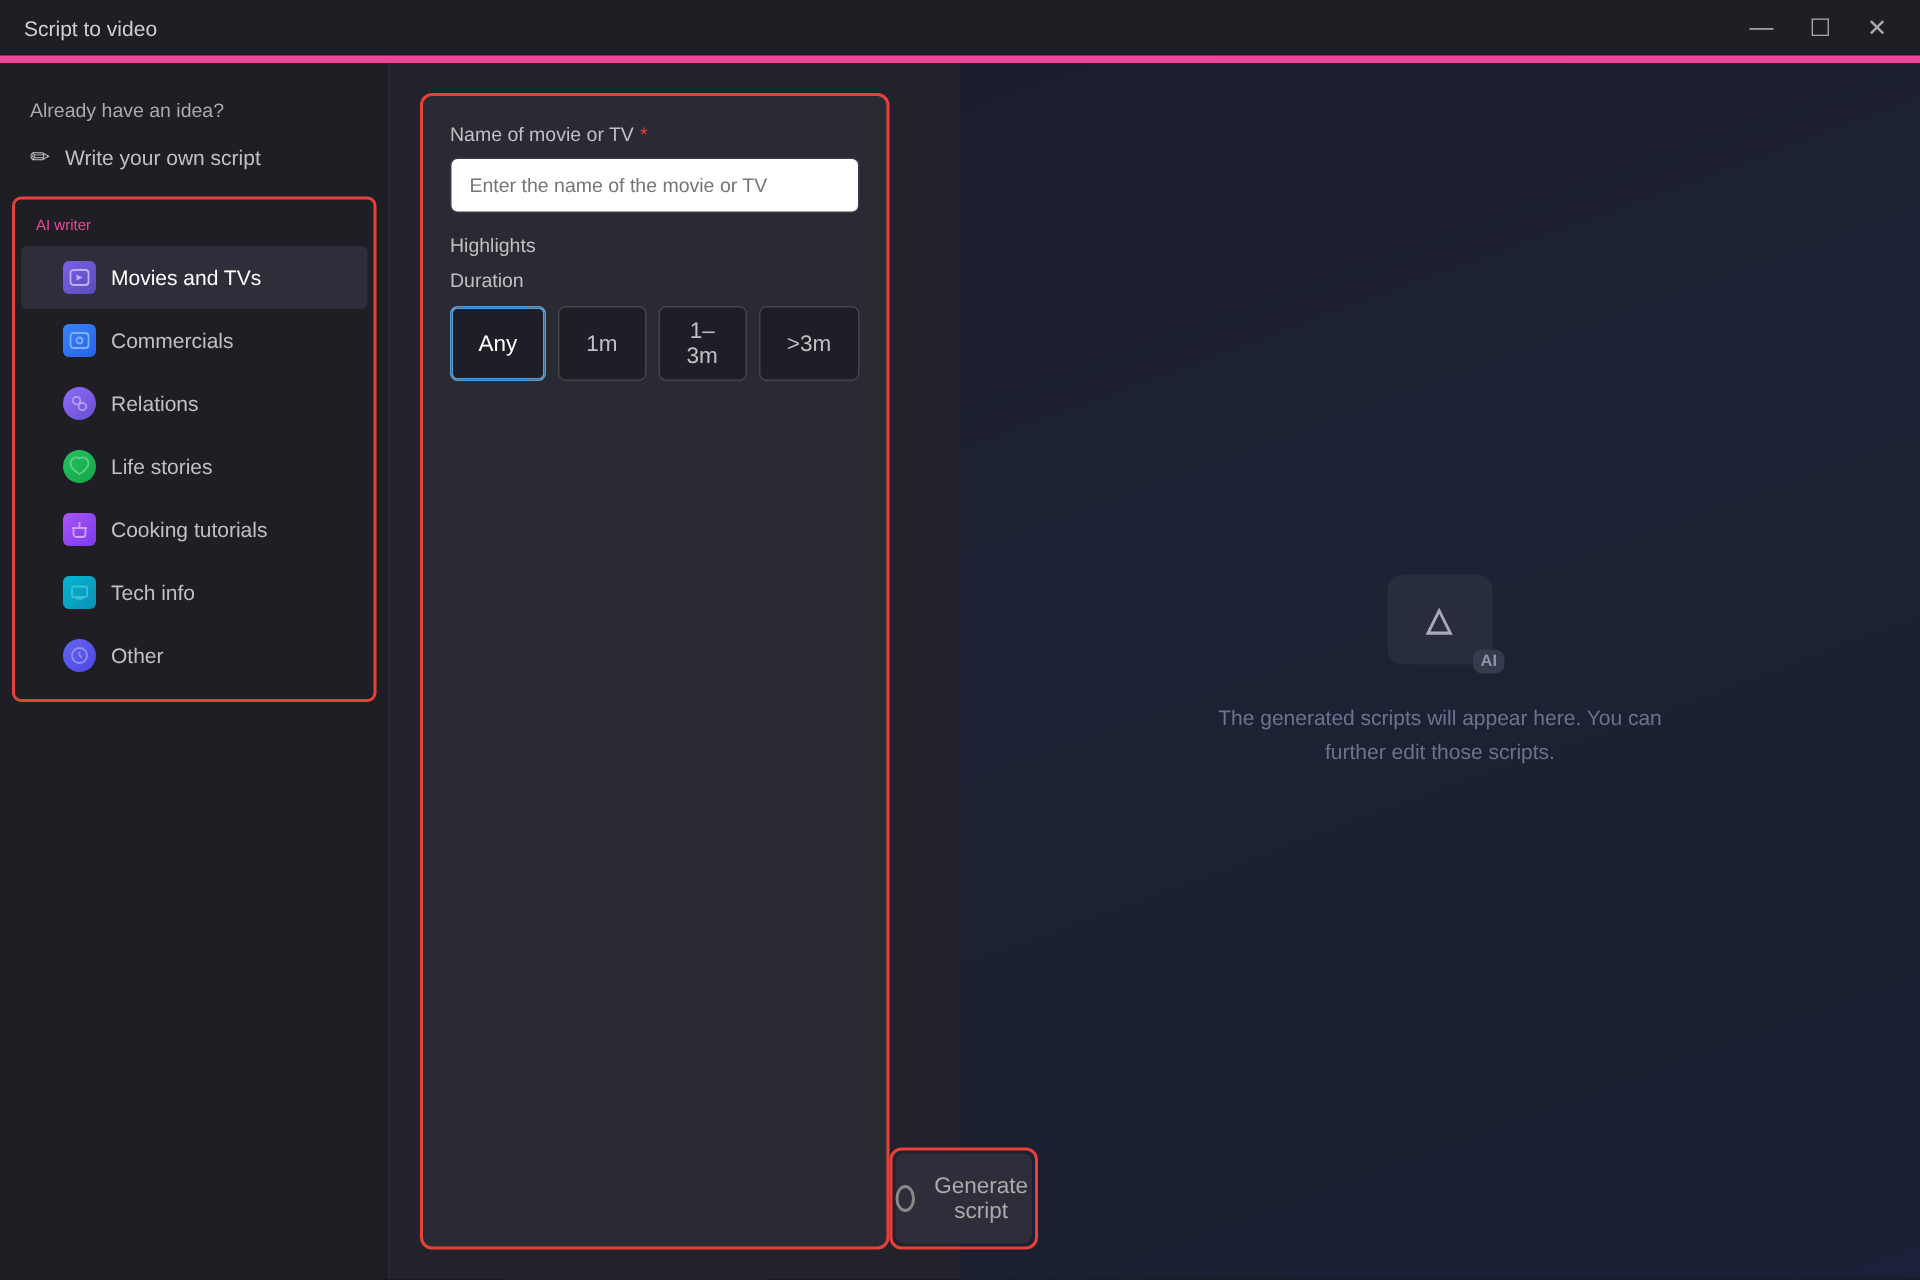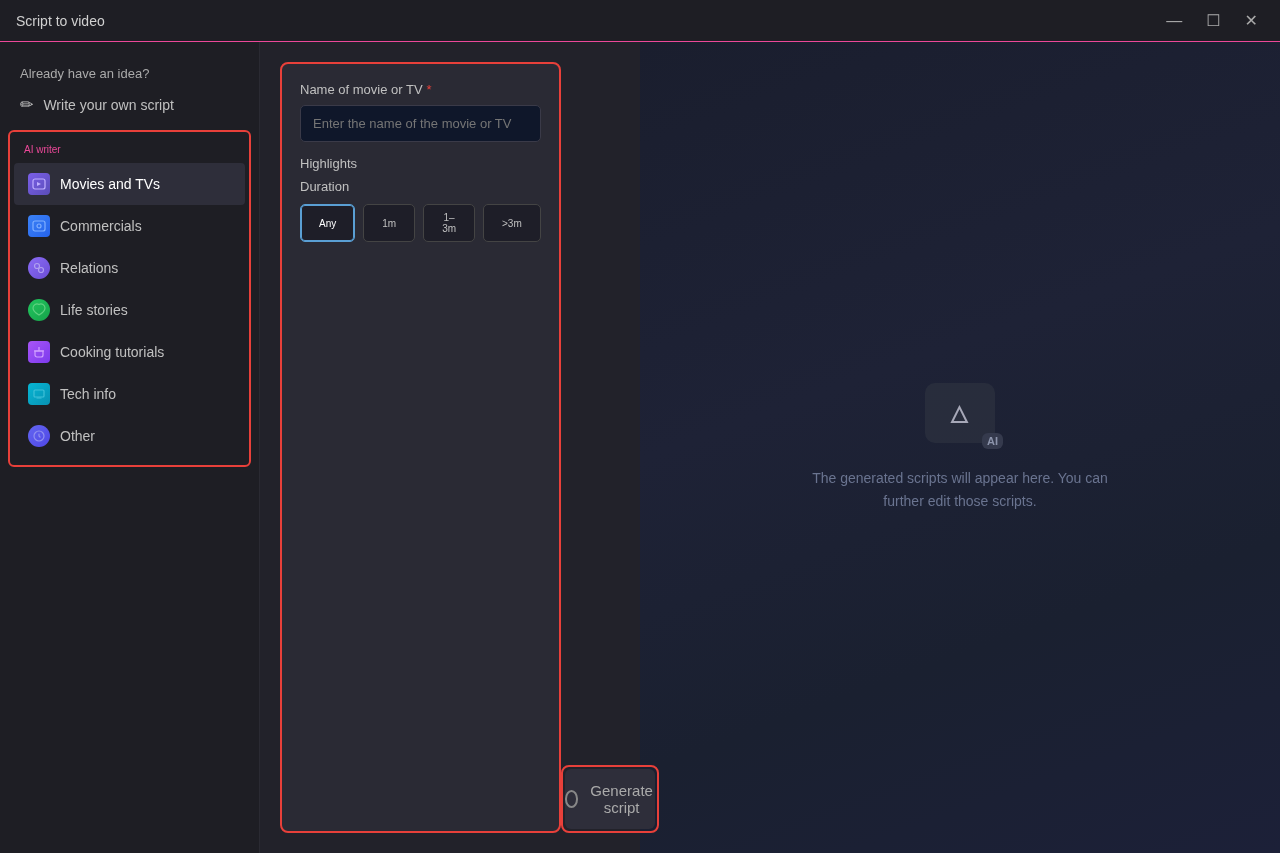--- a/index.html
+++ b/index.html
@@ -13,21 +13,21 @@
     }
 
     
     .title-bar {
       background: #1e1e24;
       height: 42px;
       display: flex;
       align-items: center;
       padding: 0 16px;
       justify-content: space-between;
-      border-bottom: 1px solid #ec4899;
+      border-bottom: 5px solid #ec4899;
     }
     .title-bar-left {
       display: flex;
       align-items: center;
       gap: 8px;
     }
     .title-bar-title {
       font-size: 14px;
       color: #d0d0d0;
     }
@@ -88,21 +88,21 @@
     }
     .ai-writer-label {
       font-size: 10px;
       color: #ec4899;
       padding: 4px 14px 8px;
     }
     .nav-item {
       display: flex;
       align-items: center;
       gap: 10px;
-      padding: 10px 14px;
+      padding: 10px 28px;
       cursor: pointer;
       font-size: 14px;
       color: #c0c0c0;
       border-radius: 4px;
       margin: 0 4px;
     }
     .nav-item.active {
       background: #2e2e3a;
       color: #fff;
     }
@@ -147,21 +147,21 @@
       margin-bottom: 8px;
       display: flex;
       align-items: center;
       gap: 4px;
     }
     .required-star {
       color: #e8403a;
     }
     .form-input {
       width: 100%;
-      background: #0f172a;
+      background: #ffffff;
       border: 1px solid #3a3a48;
       border-radius: 5px;
       padding: 10px 12px;
       color: #888;
       font-size: 13px;
       outline: none;
       margin-bottom: 14px;
     }
     .duration-label {
       font-size: 13px;
@@ -171,21 +171,21 @@
     .duration-buttons {
       display: flex;
       gap: 8px;
     }
     .dur-btn {
       padding: 7px 18px;
       border-radius: 5px;
       border: 1px solid #444;
       background: #1e1e28;
       color: #c0c0c0;
-      font-size: 10px;
+      font-size: 15px;
       cursor: pointer;
       text-align: center;
     }
     .dur-btn.selected {
       border-color: #5a9fd4;
       color: #fff;
       background: #1e1e28;
       box-shadow: inset 0 0 0 1px #5a9fd4;
     }
 

